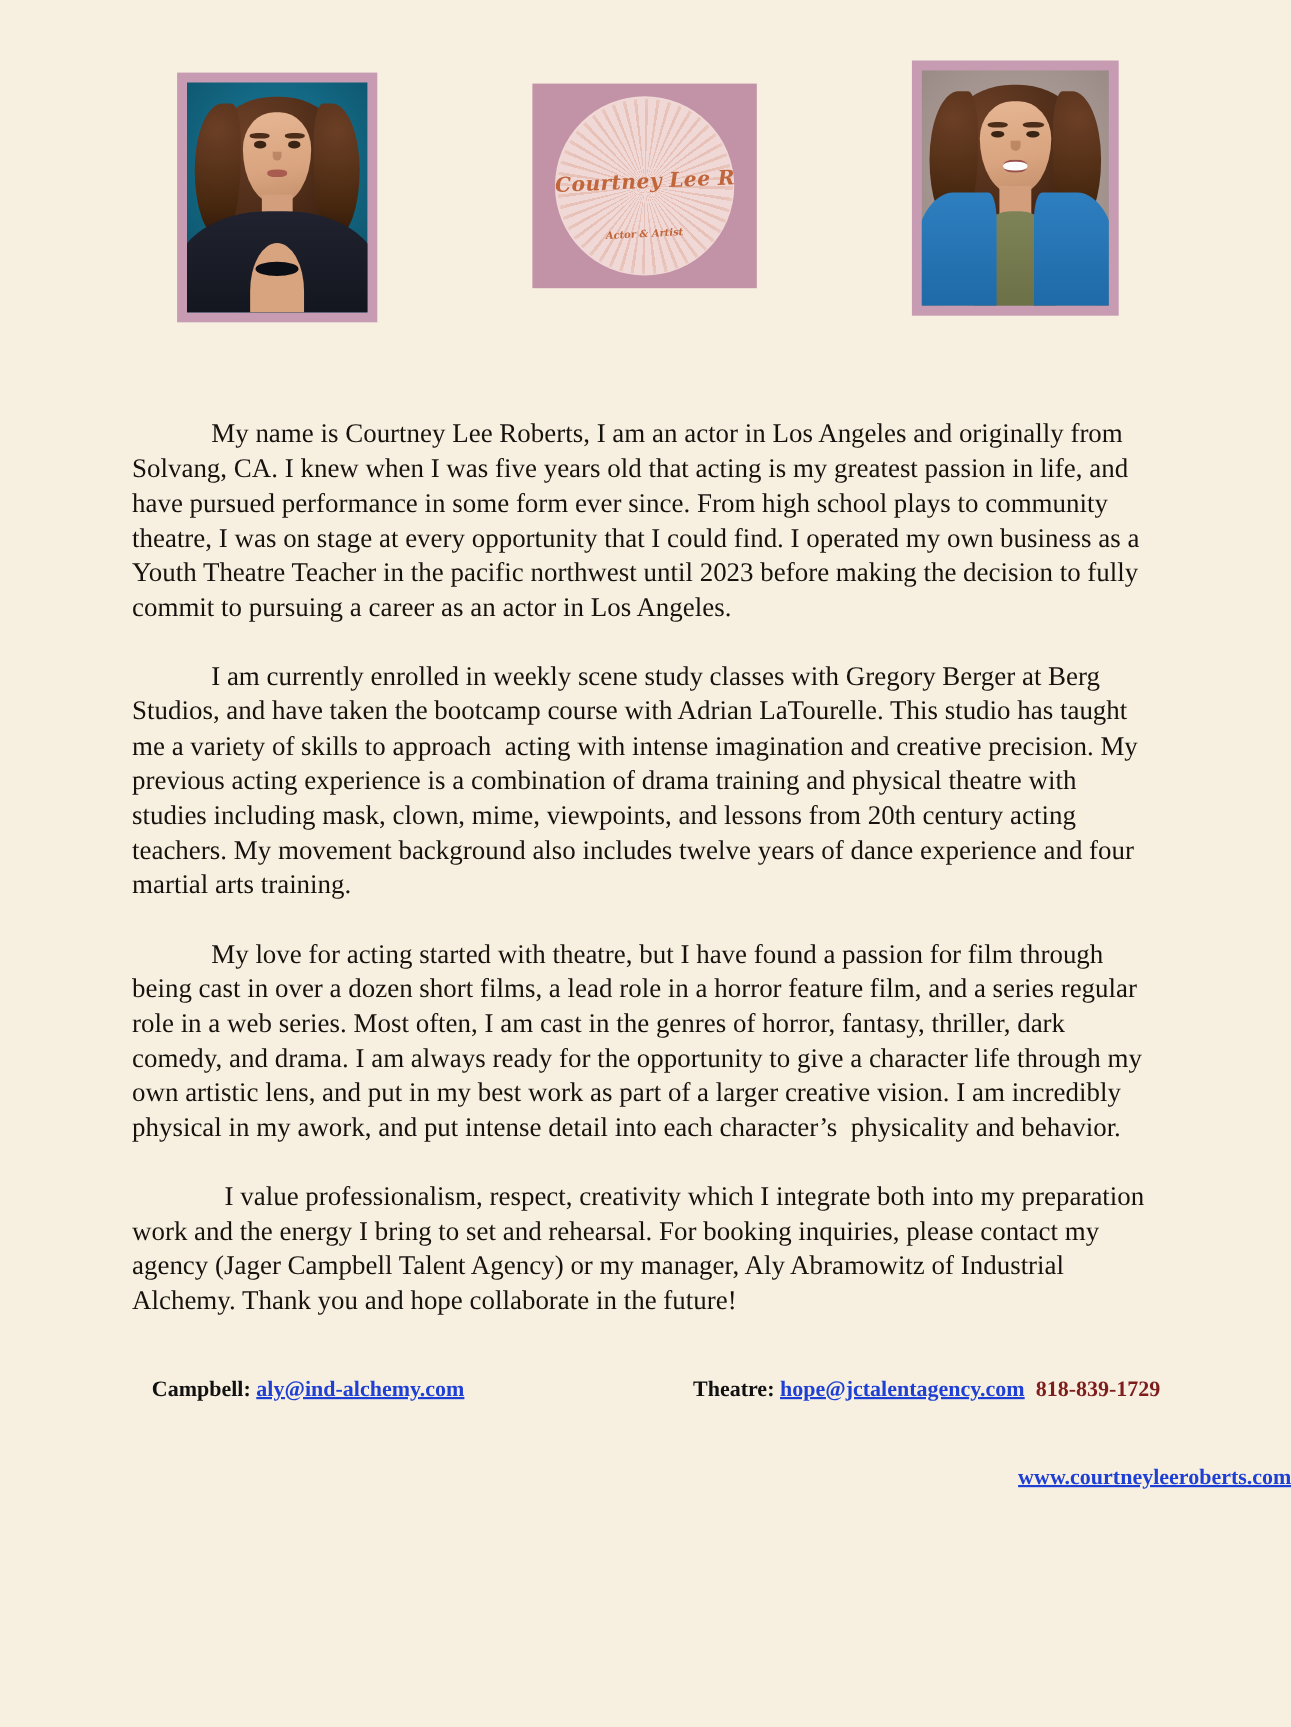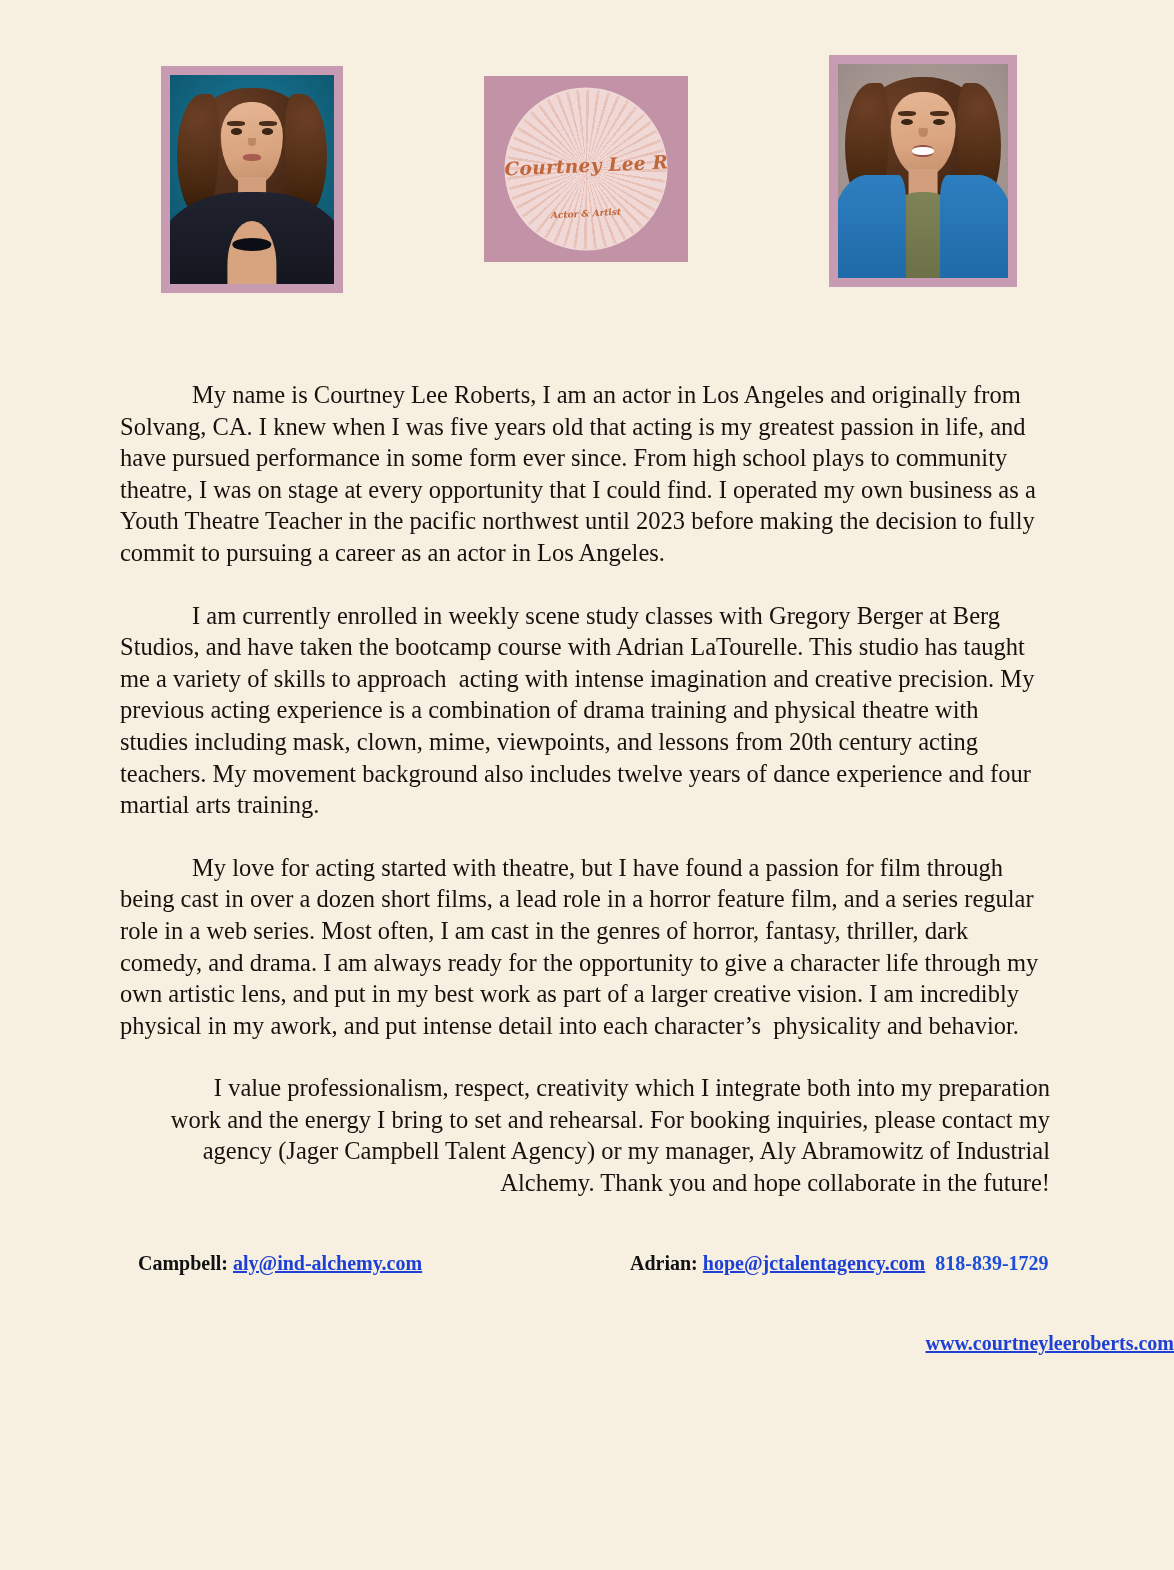--- a/index.html
+++ b/index.html
@@ -265,21 +265,21 @@
   .bio p {
     margin: 0 0 31px 0;
     font-size: 24.5px;
     line-height: 1.29;
     text-align: left;
     text-indent: 72px;
     color: #17120e;
     white-space: pre-wrap;
   }
   .bio p.extra-indent { text-indent: 78px; }
-  .bio p:last-child { margin-bottom: 0; text-align: right; }
+  .bio p:last-child { margin-bottom: 0; }
 
   
   .contact-row {
     position: absolute;
     left: 0;
     right: 0;
     top: 1252px;
     height: 32px;
   }
   .contact-block {
@@ -291,21 +291,21 @@
   }
   .contact-block.manager { left: 138px; }
   .contact-block.agency  { left: 630px; }
 
   .link {
     color: #1e3fd4;
     text-decoration: underline;
     font-weight: bold;
     margin-top: 20px;
   }
-  .phone { color: #1d4ed8; font-weight: bold; margin-left: 10px; }
+  .phone { color: #7f1d1d; font-weight: bold; margin-left: 10px; }
 
   .website-row {
     position: absolute;
     left: 0;
     right: 0;
     top: 1332px;
     text-align: right;
   }
   .website-row .link { font-size: 20px; }
 </style>
@@ -372,20 +372,20 @@
   <p class="extra-indent"> I value professionalism, respect, creativity which I integrate both into my preparation work and the energy I bring to set and rehearsal. For booking inquiries, please contact my agency (Jager Campbell Talent Agency) or my manager, Aly Abramowitz of Industrial Alchemy. Thank you and hope collaborate in the future!</p>
 </div>
 
 <div class="contact-row">
   <div class="contact-block manager">
     <span>Campbell:</span>
     <a class="link" href="#">aly@ind-alchemy.com</a>
   </div>
 
   <div class="contact-block agency">
-    <span>Adrian:</span>
+    <span>Theatre:</span>
     <a class="link" href="#">hope@jctalentagency.com</a><span class="phone">818-839-1729</span>
   </div>
 </div>
 
 <div class="website-row">
   <a class="link" href="#">www.courtneyleeroberts.com</a>
 </div>
 
 </body></html>

